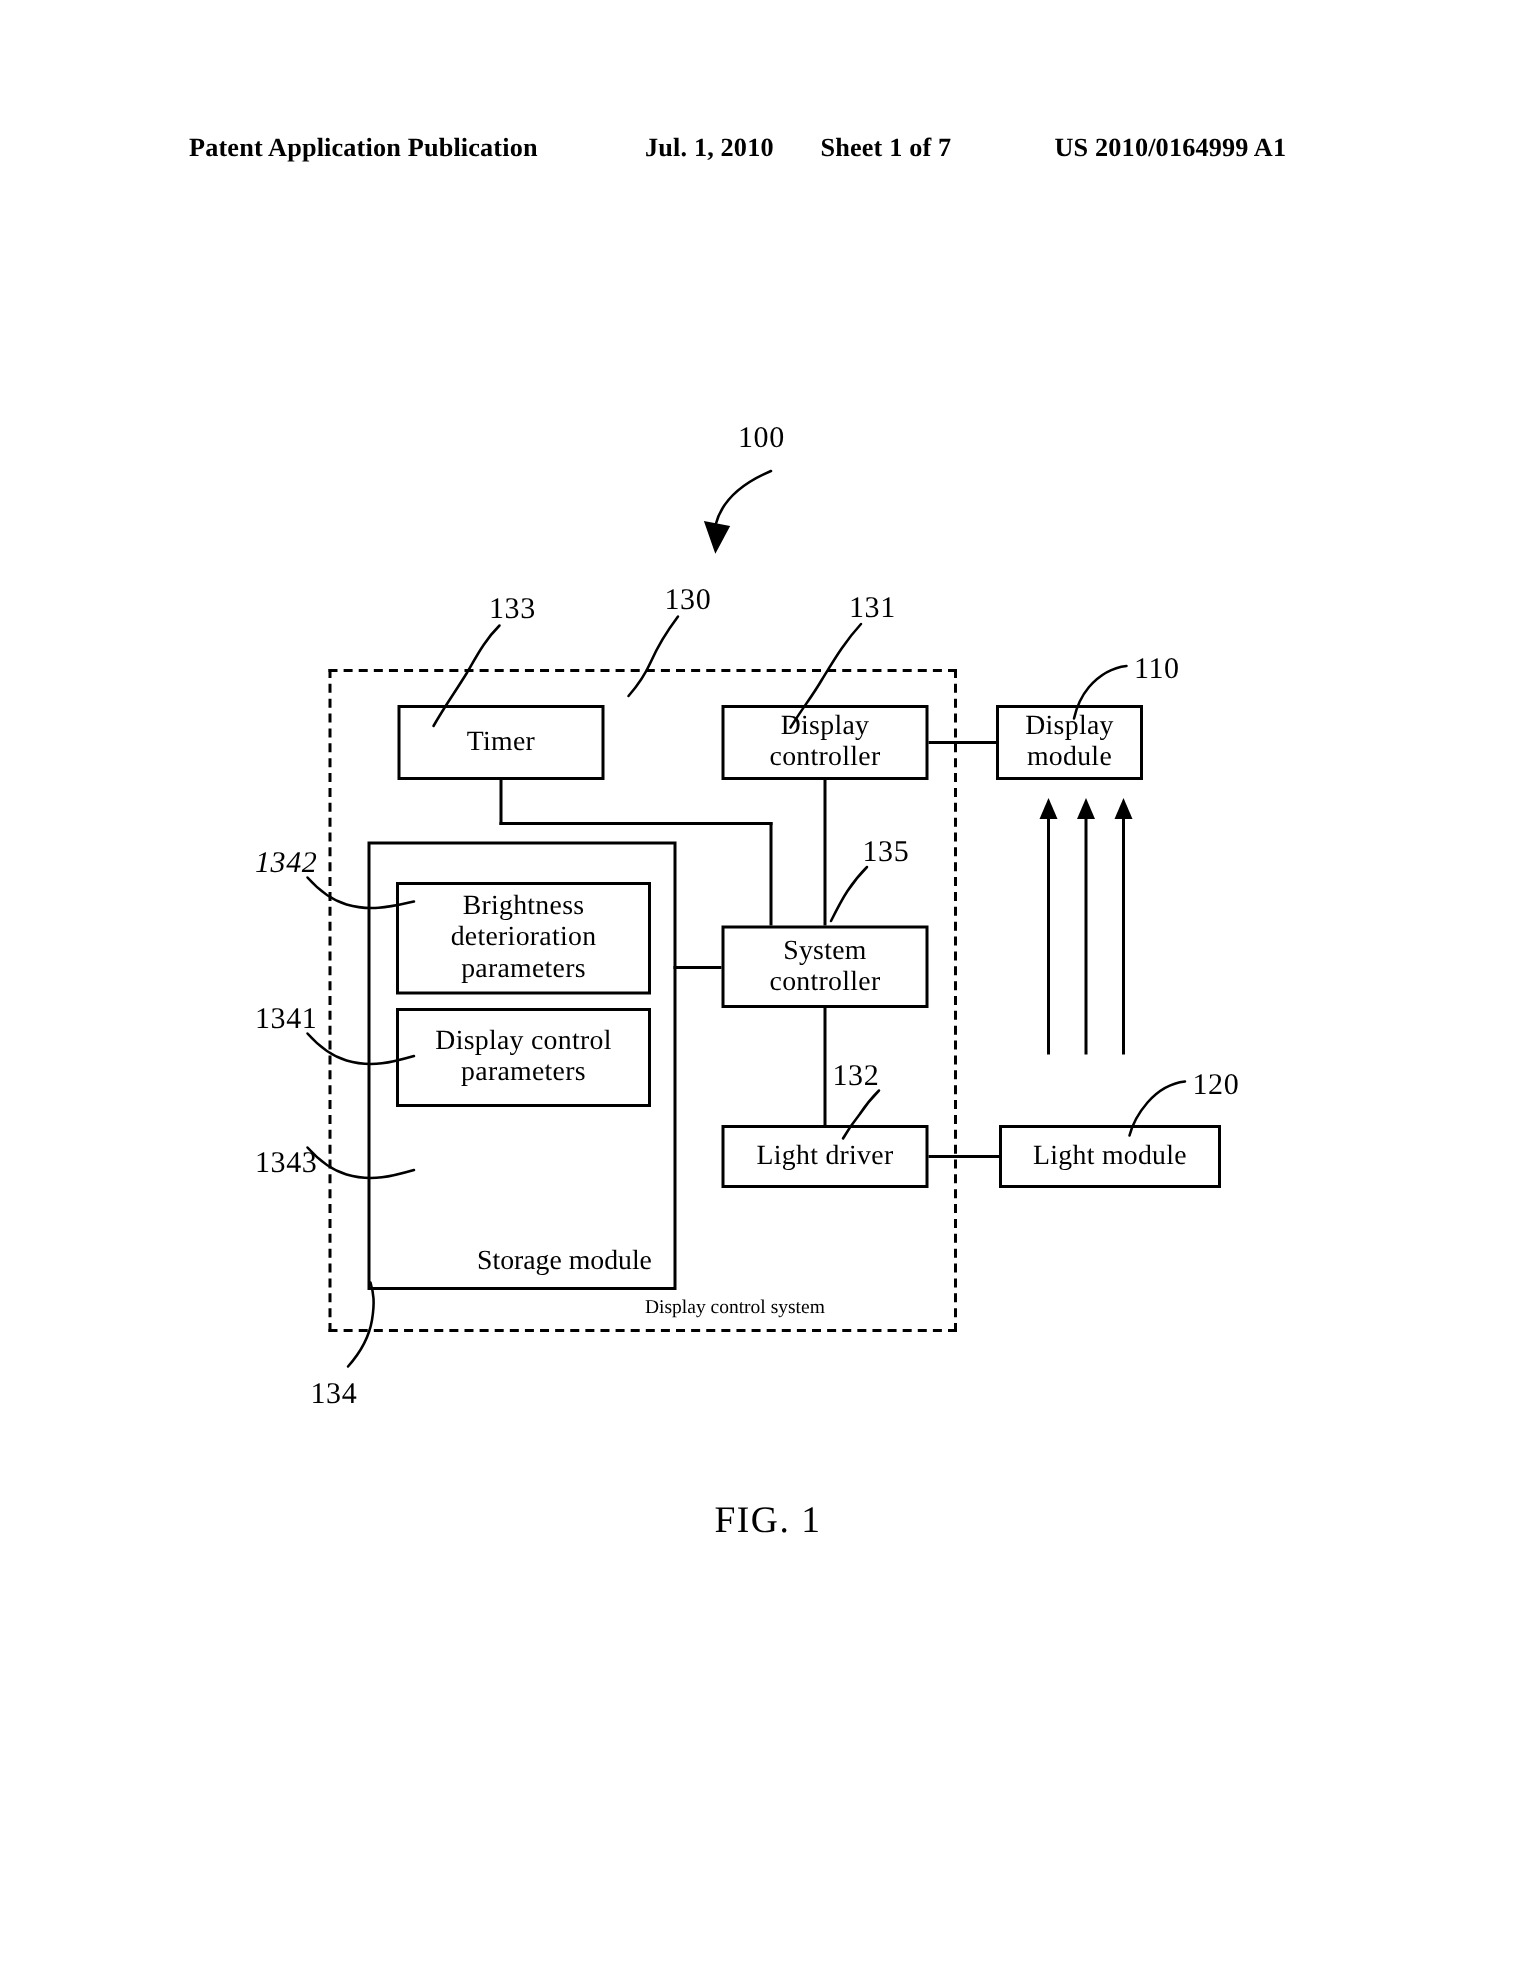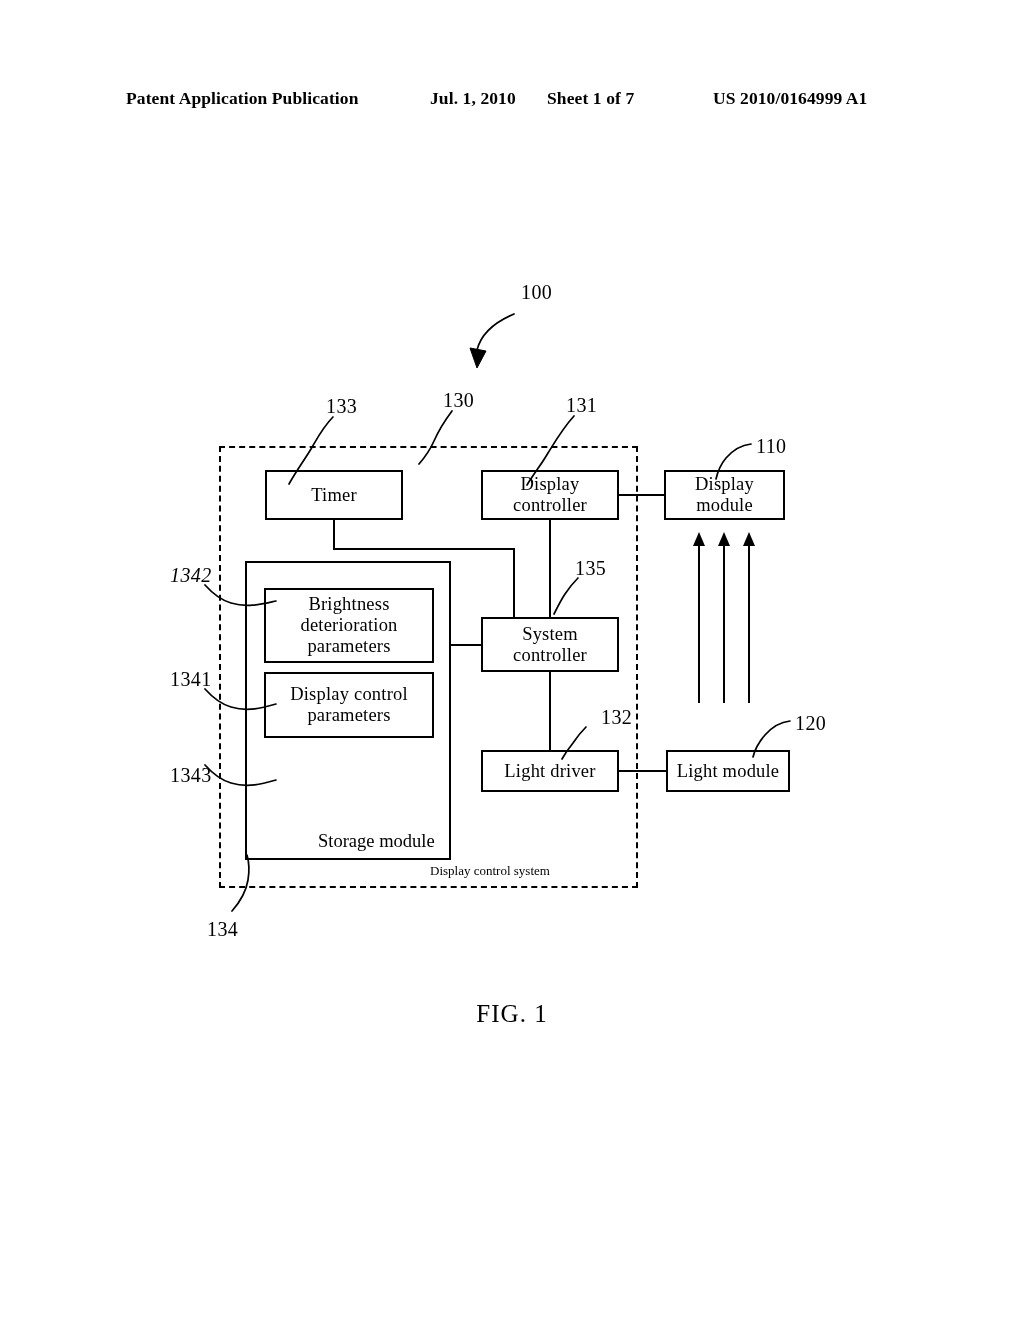--- a/index.html
+++ b/index.html
@@ -25,21 +25,21 @@
     height: 28px;
     display: flex;
     align-items: baseline;
     font-weight: bold;
     font-size: 17.5px;
     letter-spacing: 0.1px;
   }
   #page-header .hdr-pub   { position: absolute; left: 126px; white-space: nowrap; }
   #page-header .hdr-date  { position: absolute; left: 430px; white-space: nowrap; }
   #page-header .hdr-sheet { position: absolute; left: 547px; white-space: nowrap; }
-  #page-header .hdr-num   { position: absolute; left: 703px; white-space: nowrap; margin-left: 10px; }
+  #page-header .hdr-num   { position: absolute; left: 703px; white-space: nowrap; }
 
   
   #figure {
     position: absolute;
     left: 0;
     top: 0;
     width: 1024px;
     height: 1320px;
   }
 
@@ -187,63 +187,63 @@
 
   <div class="box" style="left:265px; top:470px; width:138px; height:50px;">
     <span>Timer</span>
   </div>
 
   <div class="box" style="left:481px; top:470px; width:138px; height:50px;">
     <span style="white-space:pre-line;">Display
 controller</span>
   </div>
 
-  <div class="box" style="left:664px; top:470px; width:121px; height:50px;">
+  <div class="box" style="left:664px; top:470px; width:98px; height:50px;">
     <span style="white-space:pre-line;">Display
 module</span>
   </div>
 
   <div class="box" style="left:481px; top:617px; width:138px; height:55px;">
     <span style="white-space:pre-line;">System
 controller</span>
   </div>
 
   <div class="box" style="left:481px; top:750px; width:138px; height:42px;text-align:right;">
     <span>Light driver</span>
   </div>
 
-  <div class="box" style="left:666px; top:750px; width:124px; height:42px;align-items:center;">
+  <div class="box" style="left:666px; top:750px; width:148px; height:42px;align-items:center;">
     <span>Light module</span>
   </div>
 
   <div class="box thin" style="left:264px; top:588px; width:170px; height:75px;">
     <span style="white-space:pre-line;">Brightness
 deterioration
 parameters</span>
   </div>
 
   <div class="box thin" style="left:264px; top:672px; width:170px; height:66px;">
     <span style="white-space:pre-line;">Display control
 parameters</span>
   </div>
 
 
   <div class="light-arrow" style="left:698px; top:543px; height:160px;"></div>
   <div class="light-arrow" style="left:723px; top:543px; height:160px;"></div>
   <div class="light-arrow" style="left:748px; top:543px; height:160px;"></div>
 
-  <div class="ref" style="left:521px; top:281px;">100</div>
+  <div class="ref" style="left:492px; top:281px;">100</div>
   <div class="ref" style="left:326px; top:395px;">133</div>
   <div class="ref" style="left:443px; top:389px;">130</div>
   <div class="ref" style="left:566px; top:394px;">131</div>
   <div class="ref" style="left:756px; top:435px;">110</div>
   <div class="ref" style="left:170px; top:564px;font-style:italic;">1342</div>
   <div class="ref" style="left:575px; top:557px;">135</div>
   <div class="ref" style="left:170px; top:668px;">1341</div>
-  <div class="ref" style="left:601px; top:706px;text-align:center;">132</div>
+  <div class="ref" style="left:555px; top:706px;text-align:center;">132</div>
   <div class="ref" style="left:795px; top:712px;">120</div>
   <div class="ref" style="left:170px; top:744px;margin-top:20px;">1343</div>
   <div class="ref" style="left:207px; top:918px;">134</div>
 
   <svg id="leaders" viewBox="0 0 1024 1320" xmlns="http://www.w3.org/2000/svg">
     <g fill="none" stroke="#000" stroke-width="1.7" stroke-linecap="round">
 
       <path d="M 514 314 C 495 322 481 334 477 350"></path>
 
       <path d="M 333 417 C 323 427 318 437 311 449 C 303 462 297 470 289 484"></path>

